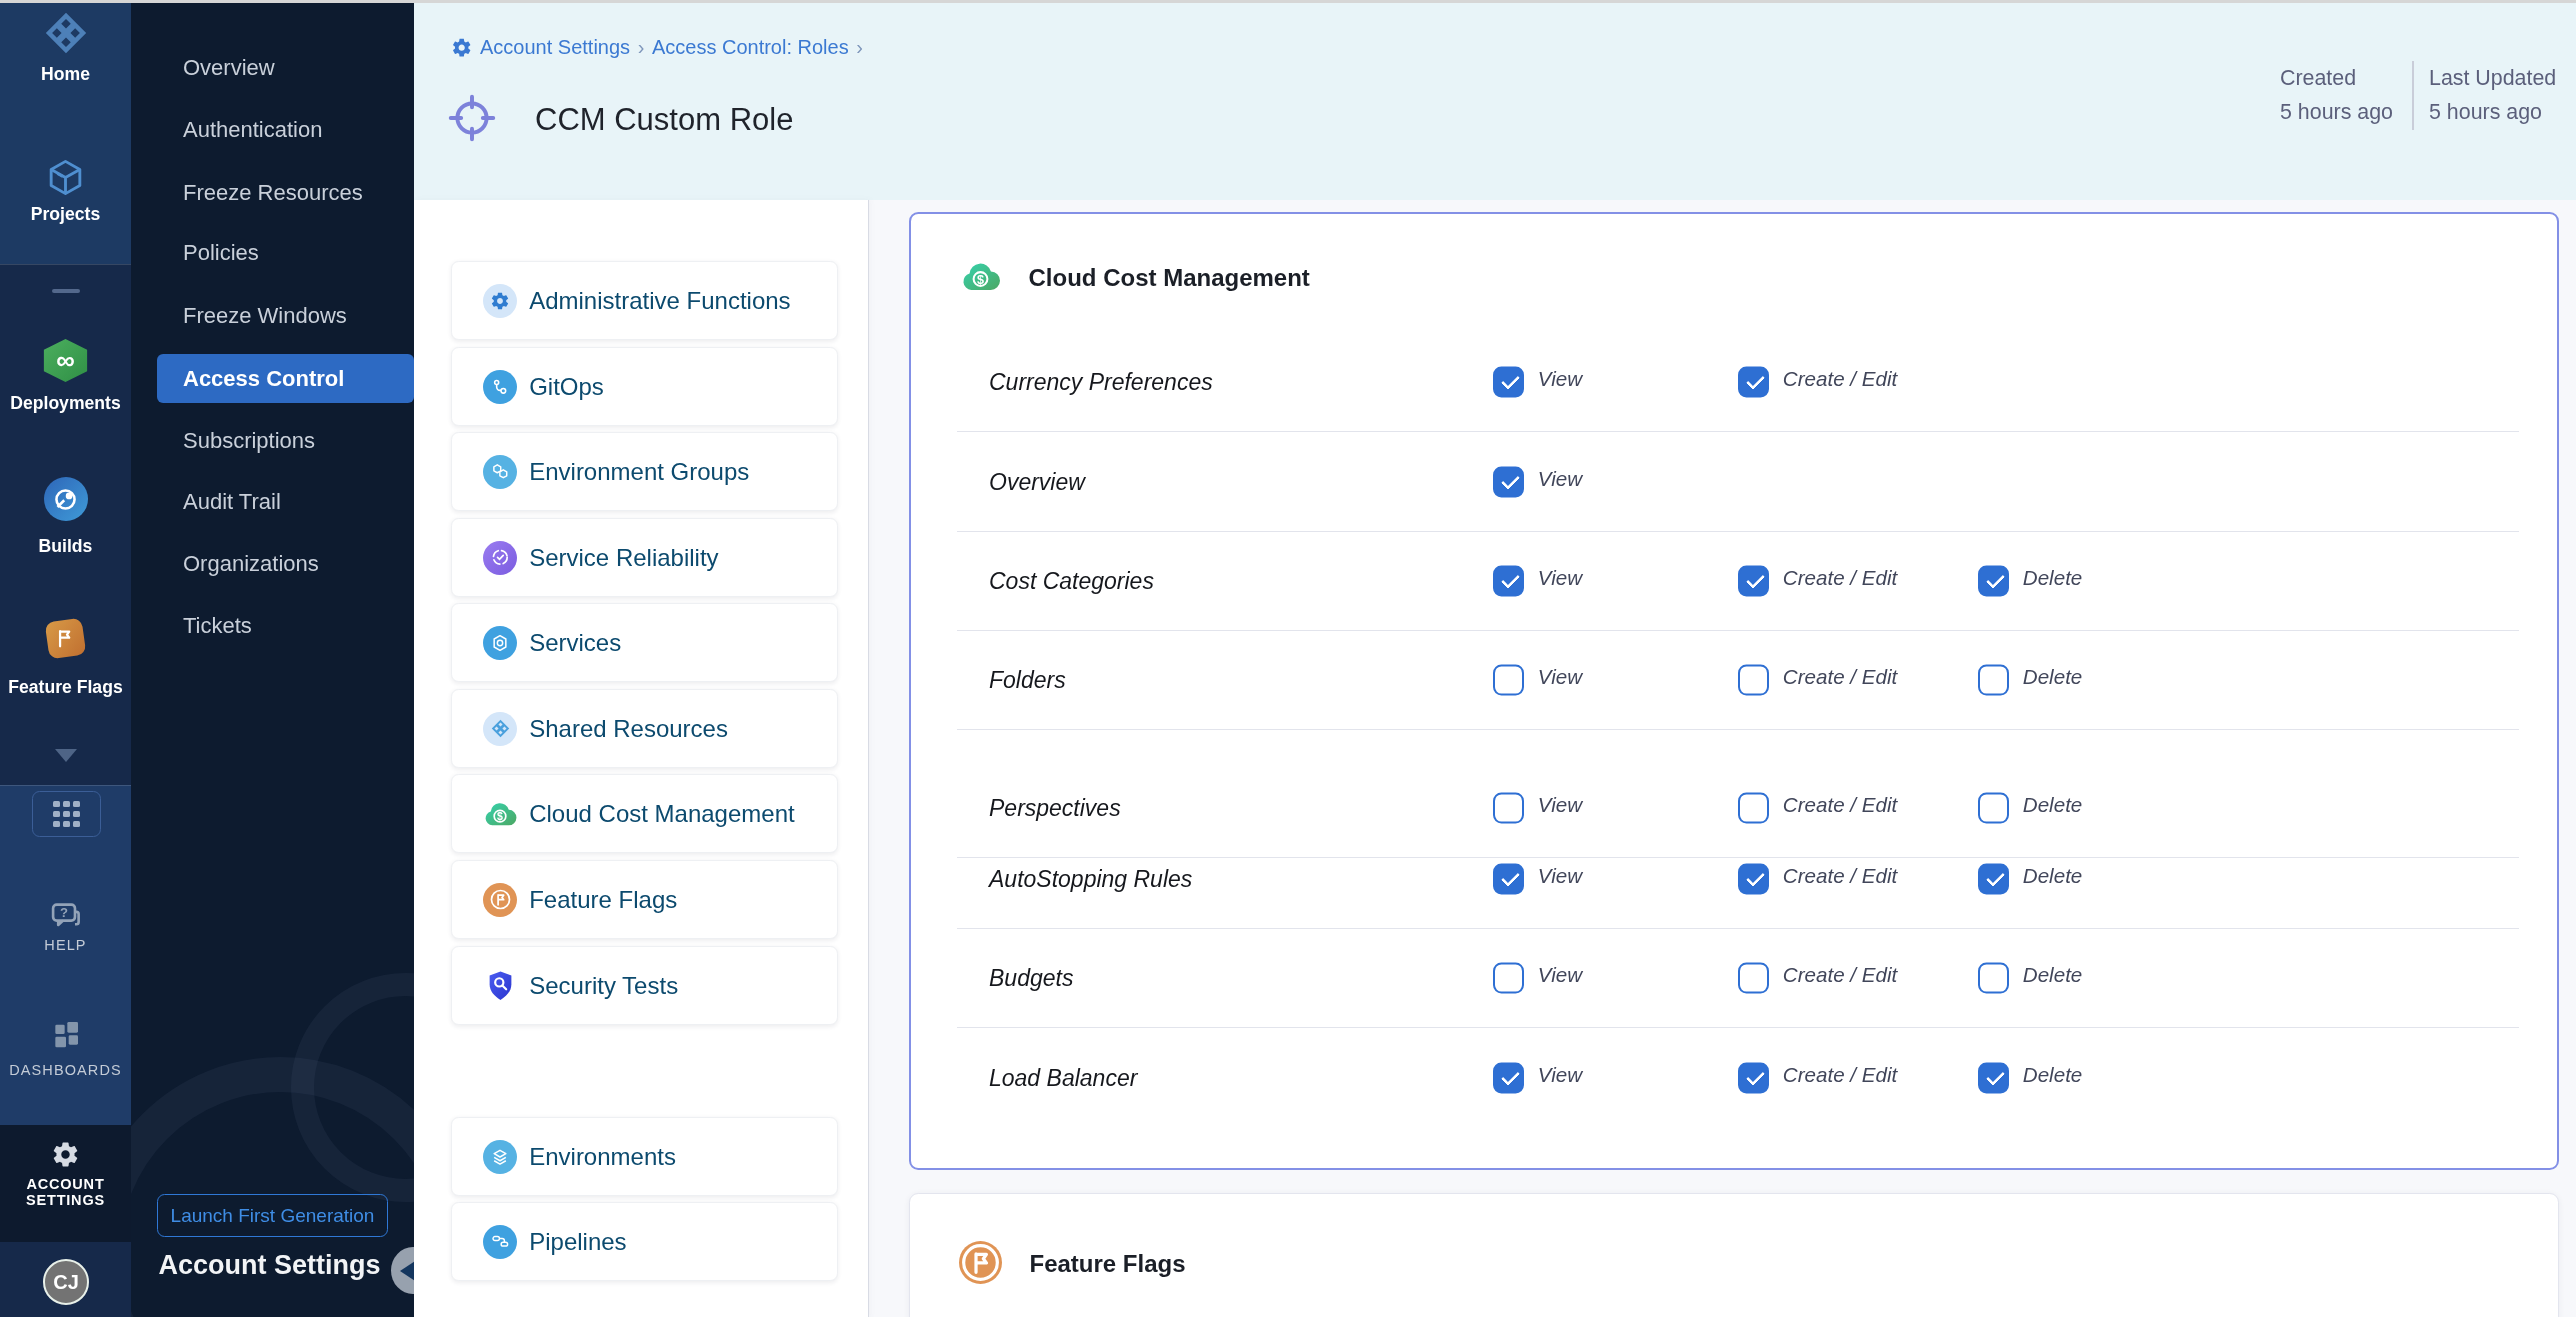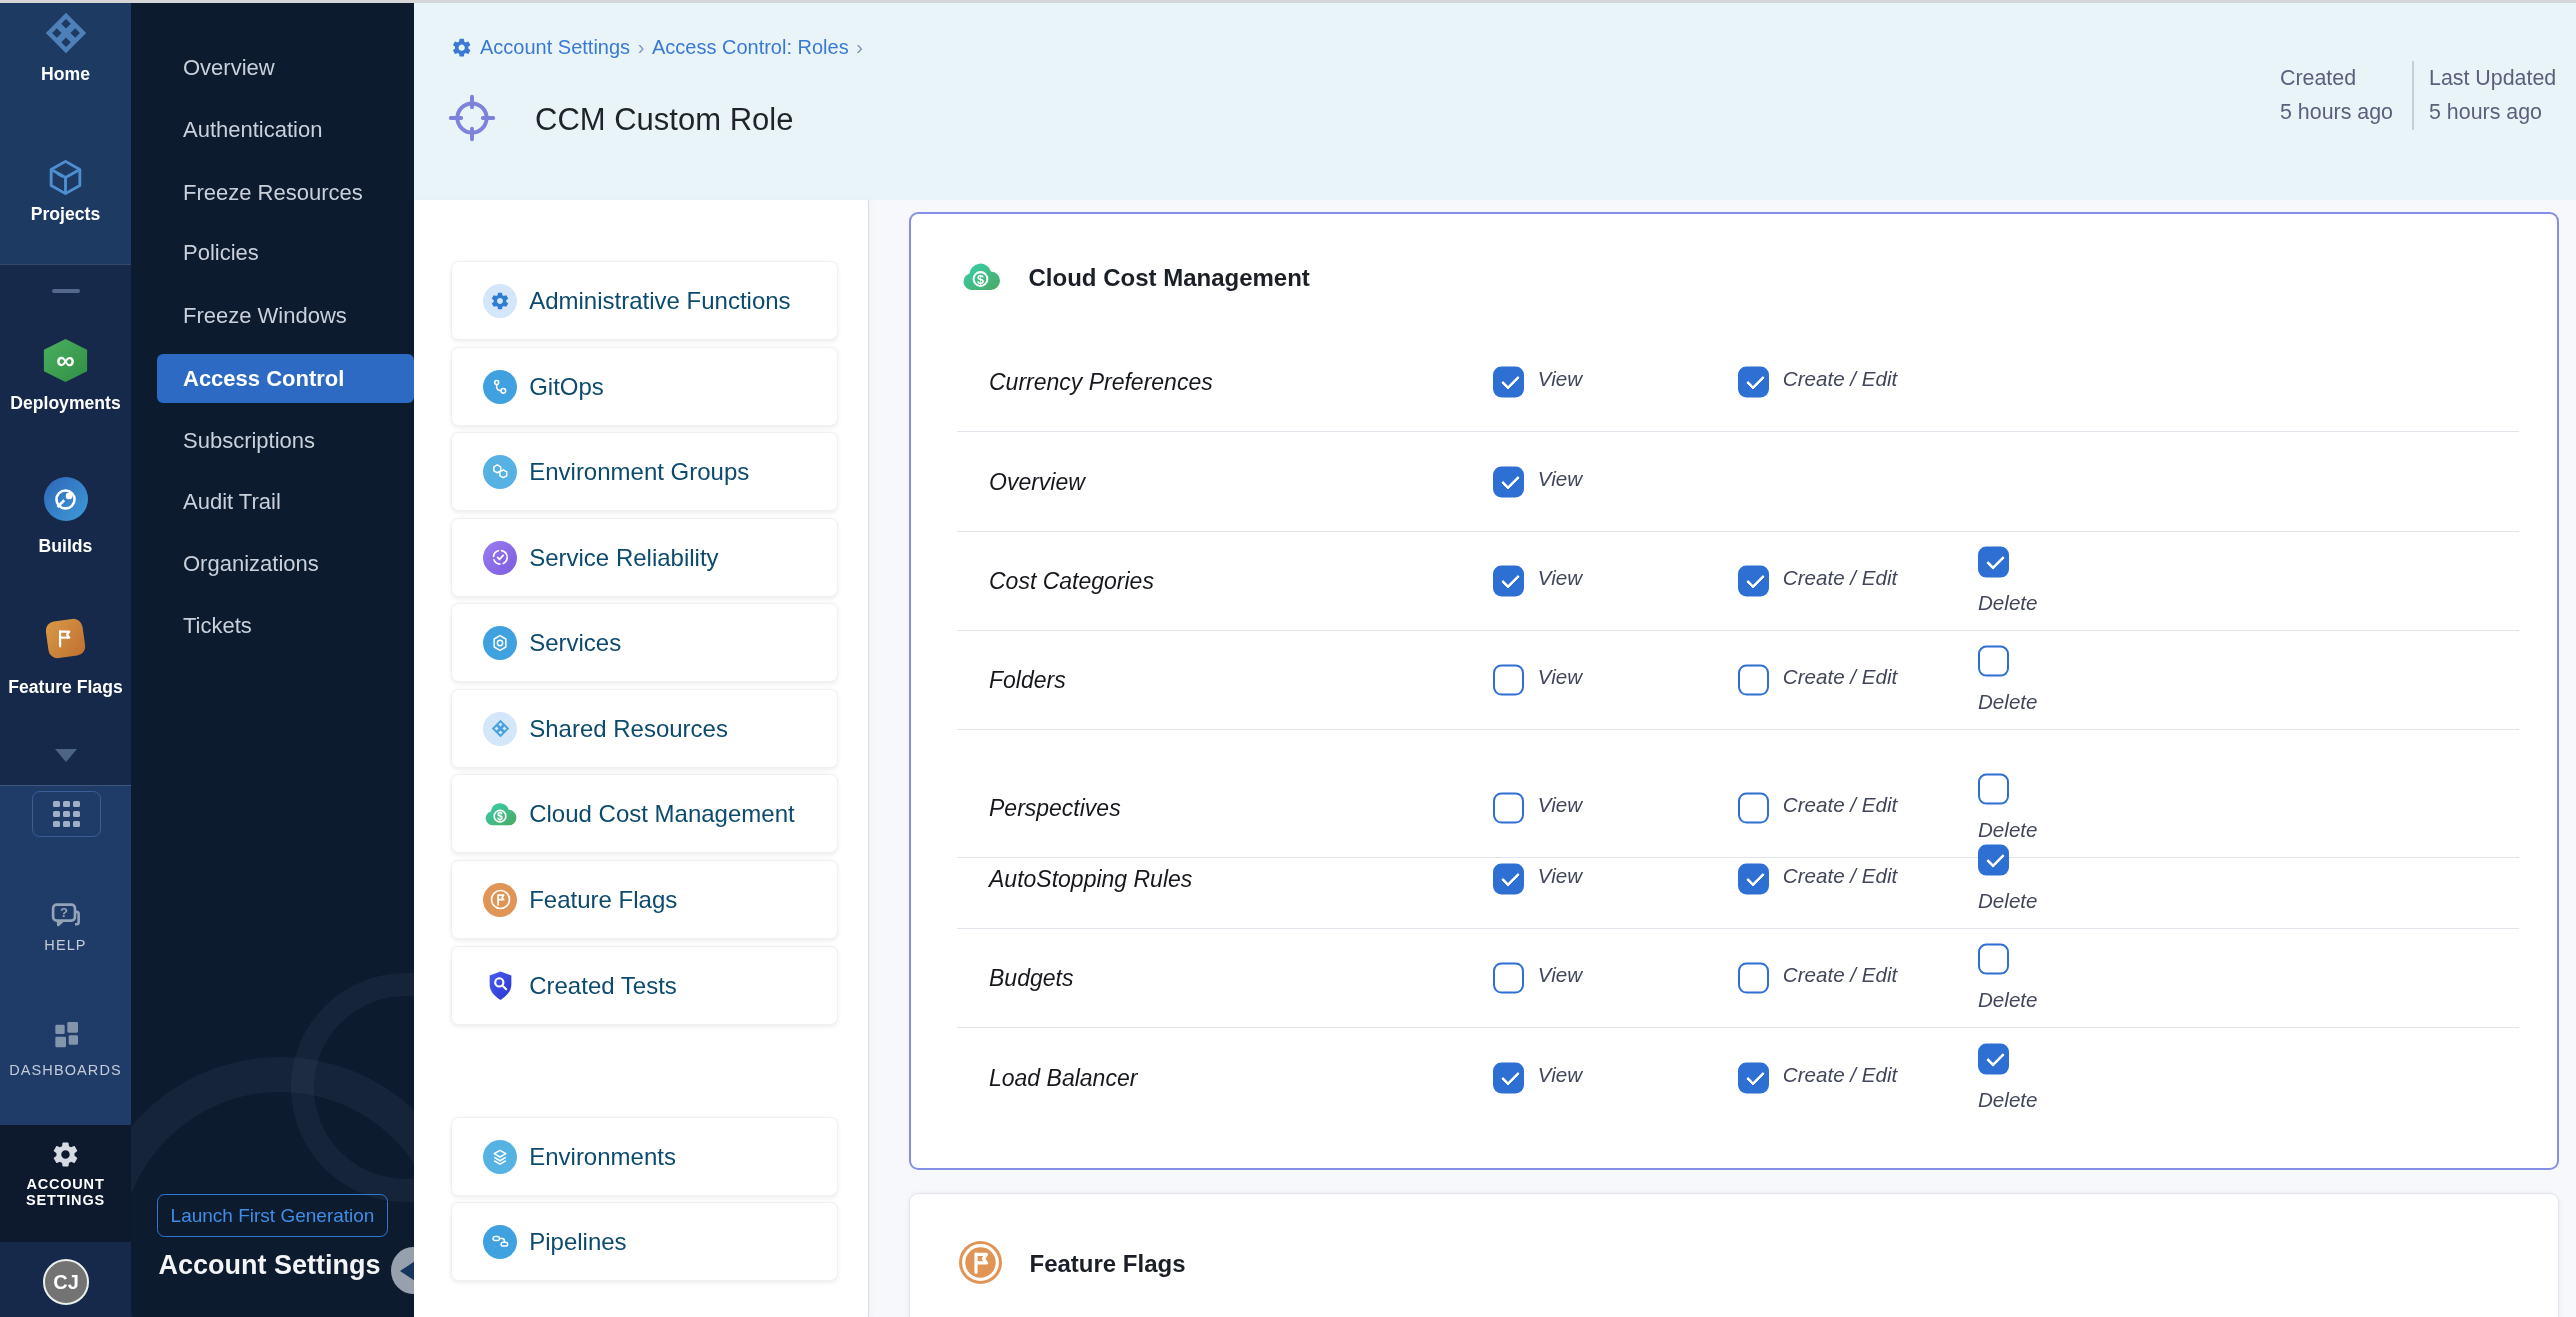--- a/index.html
+++ b/index.html
@@ -83,21 +83,21 @@
   #main{left:869px;top:200px;width:1707px;height:1118px;background:#f7f8fb;}
   #perm-panel{position:absolute;left:40px;top:12.2px;width:1650px;height:958px;background:#fff;
       border:2.3px solid #8390e6;border-radius:9.2px;box-sizing:border-box;}
   .panel-head{position:absolute;left:49px;top:44px;display:flex;align-items:center;gap:27.5px;}
   .panel-title{font-size:24px;font-weight:700;color:#1b1f27;}
   .prow{position:absolute;left:46px;width:1562px;height:99px;font-style:italic;}
   .prow.sep{border-bottom:1.5px solid #e2e4ec;}
   .prow-label{position:absolute;left:32px;top:50%;transform:translateY(-50%);
       font-size:23px;color:#16181d;}
   .pcol{position:absolute;top:50%;transform:translateY(-50%);display:flex;align-items:flex-start;gap:13.8px;}
-  .pcol.c0{left:536px;} .pcol.c1{left:781px;} .pcol.c2{left:1021px;flex-direction:column;}
+  .pcol.c0{left:536px;} .pcol.c1{left:781px;} .pcol.c2{left:1021px;}
   .cb{width:31px;height:31px;border-radius:8.4px;box-sizing:border-box;position:relative;cursor:pointer;
       border:2.3px solid #2e6fd3;background:#fff;}
   .cb.on{background:#2e6fd3;border-color:#2e6fd3;}
   .cb.on::after{content:"";position:absolute;left:6.9px;top:6.9px;width:13.8px;height:6.9px;
       border-left:3.8px solid #fff;border-bottom:3.8px solid #fff;transform:rotate(-45deg);border-radius:0.8px;}
   .cb-label{font-size:20.6px;color:#41465a;}
 
   #next-panel{position:absolute;left:40px;top:993px;width:1650px;height:168px;background:#fff;
       border:0.8px solid #e3e5ee;border-radius:9.2px 9.2px 0 0;box-sizing:border-box;
       box-shadow:0 1.5px 6.1px rgba(40,41,61,0.06);}
@@ -376,21 +376,21 @@
     </div>
 
     <div class="mcard" style="top:746px">
       <span class="micon bg-none">
         <svg width="29" height="32" viewBox="0 0 24 26">
           <path d="M12 1l9 3.4v7.1c0 5.7-3.8 9.6-9 13-5.2-3.4-9-7.3-9-13V4.4L12 1z" fill="url(#shieldG)"></path>
           <circle cx="11" cy="10" r="3.4" fill="none" stroke="#fff" stroke-width="1.8"></circle>
           <path d="M13.5 12.5l3.2 3.2" stroke="#fff" stroke-width="1.8" stroke-linecap="round"></path>
         </svg>
       </span>
-      <span class="mlabel">Created Tests</span>
+      <span class="mlabel">Security Tests</span>
     </div>
 
 
     <div class="mcard" style="top:917px">
       <span class="micon bg-blue2">
         <svg width="20" height="20" viewBox="0 0 24 24" fill="none" stroke="#fff" stroke-width="1.8" stroke-linejoin="round">
           <path d="M12 4l7 4-7 4-7-4z"></path>
             <path d="M5 12.5l7 4 7-4"></path>
             <path d="M5 16.5l7 4 7-4"></path>
         </svg>

